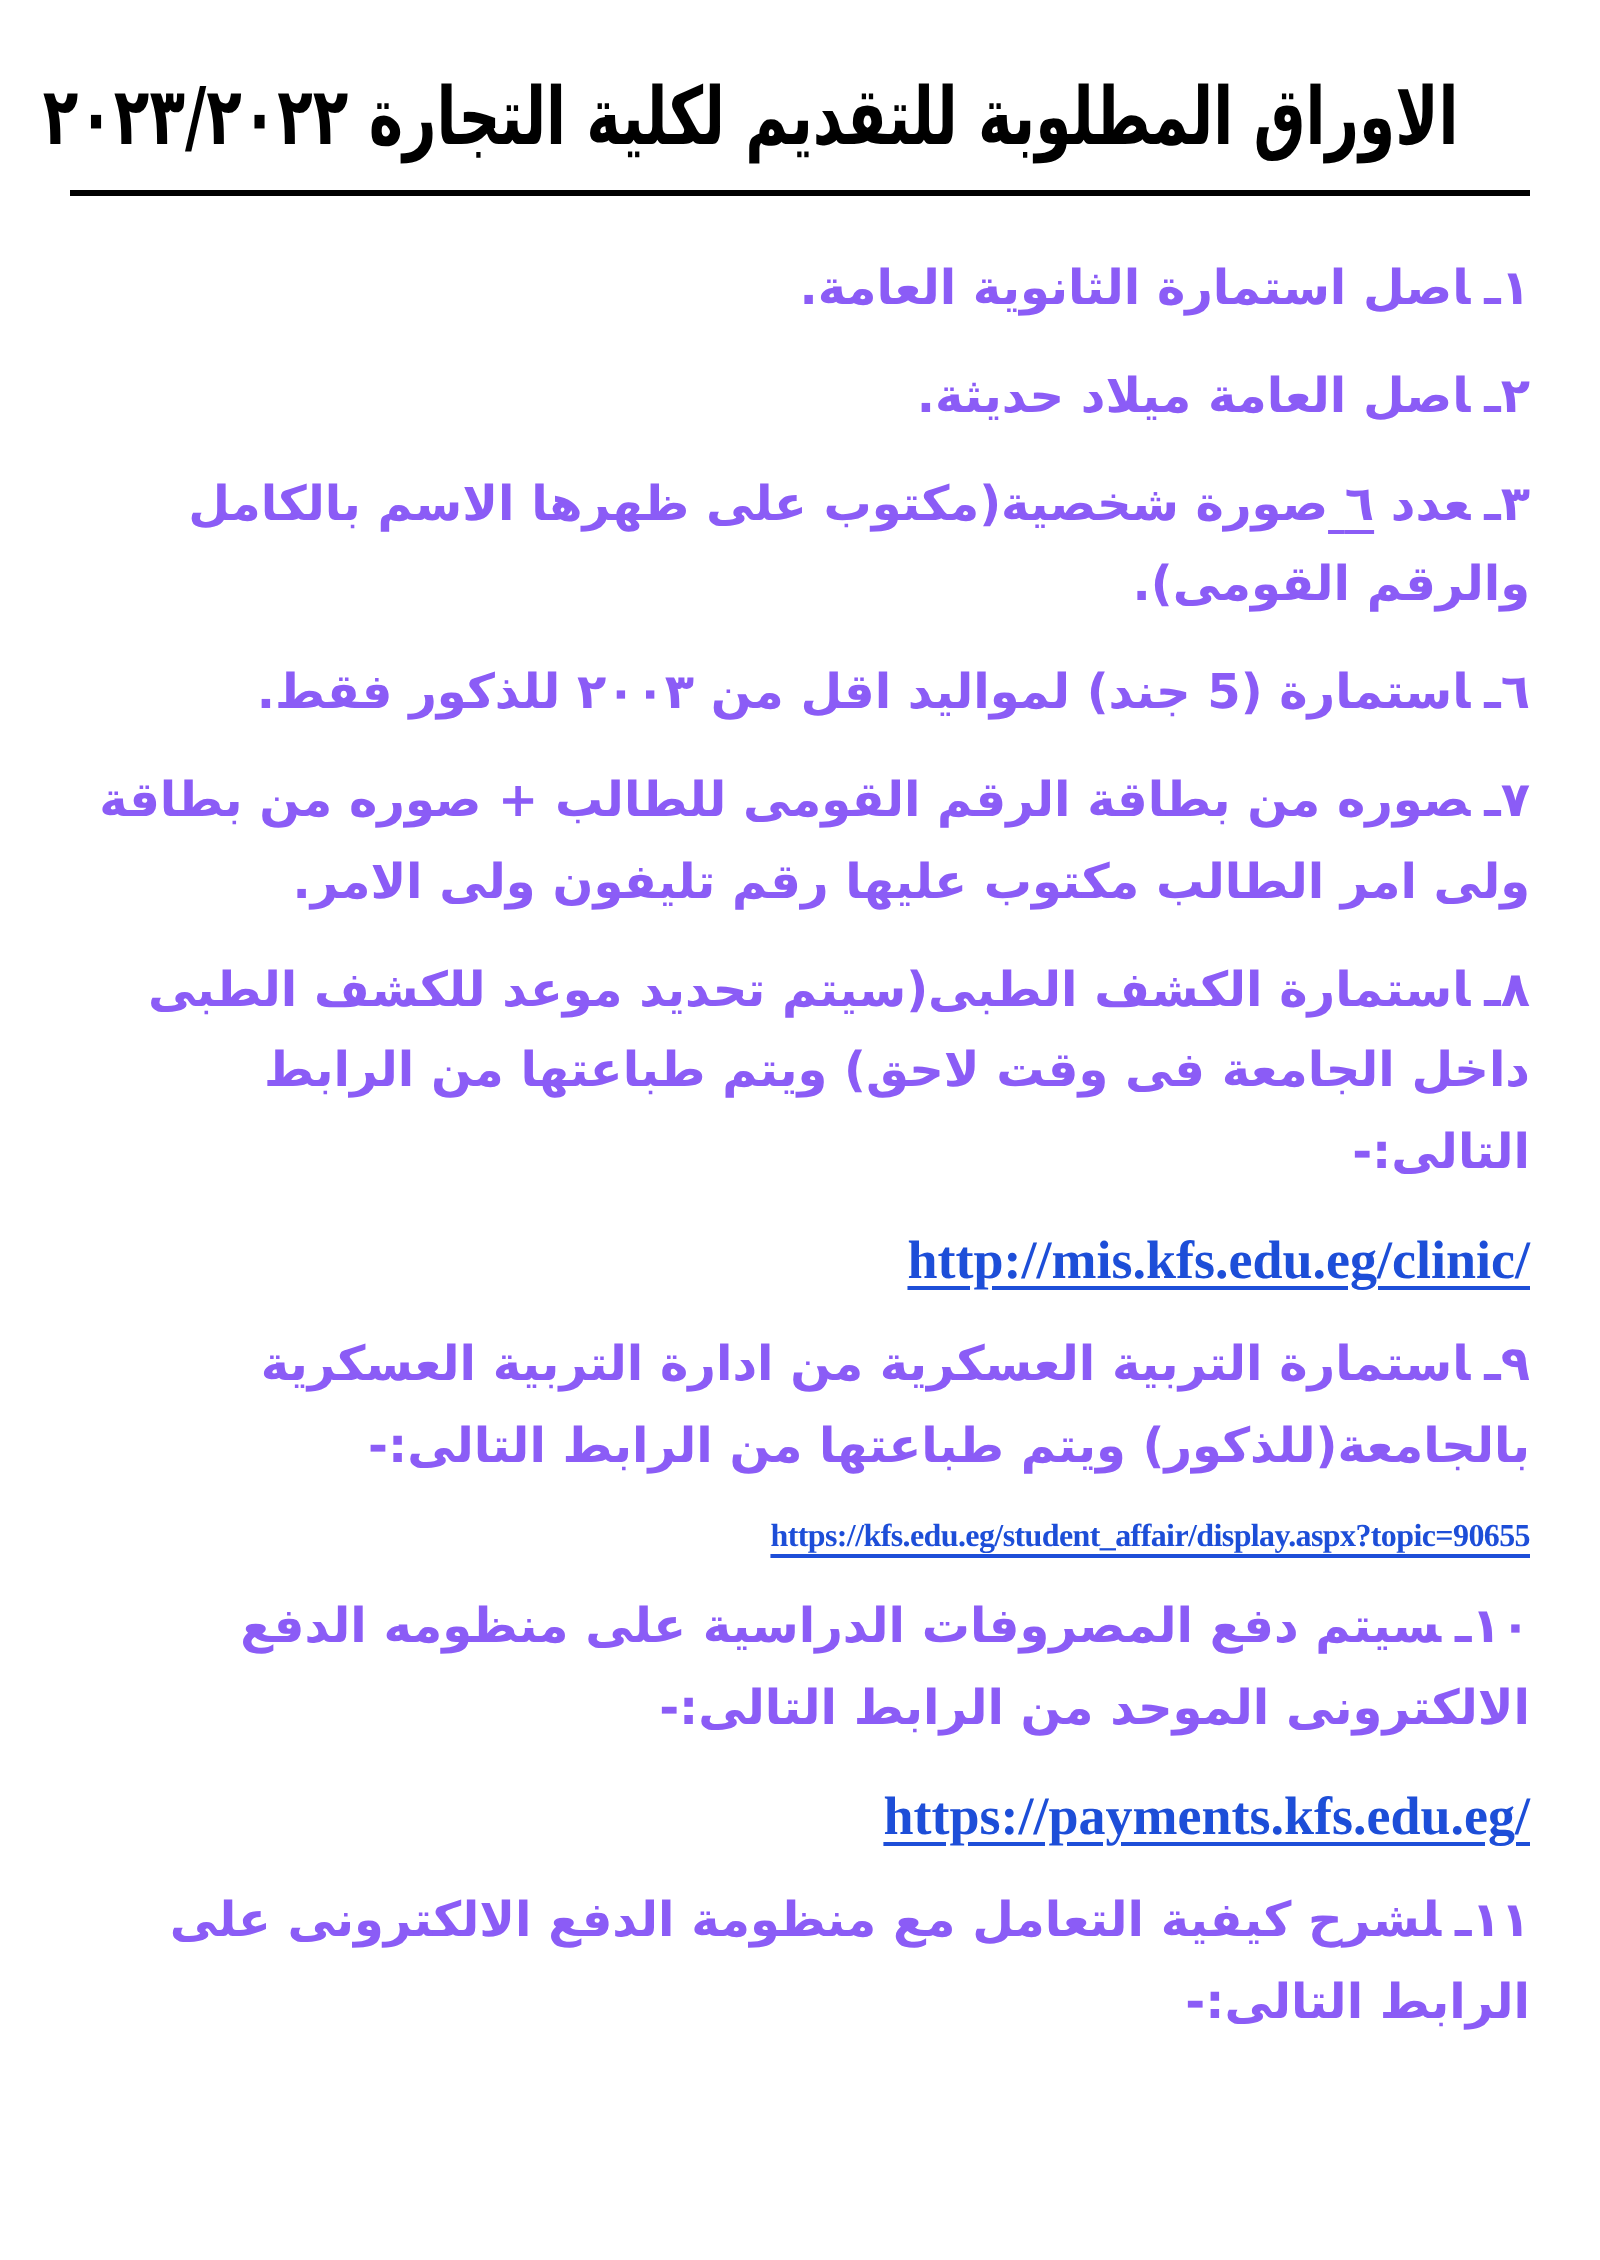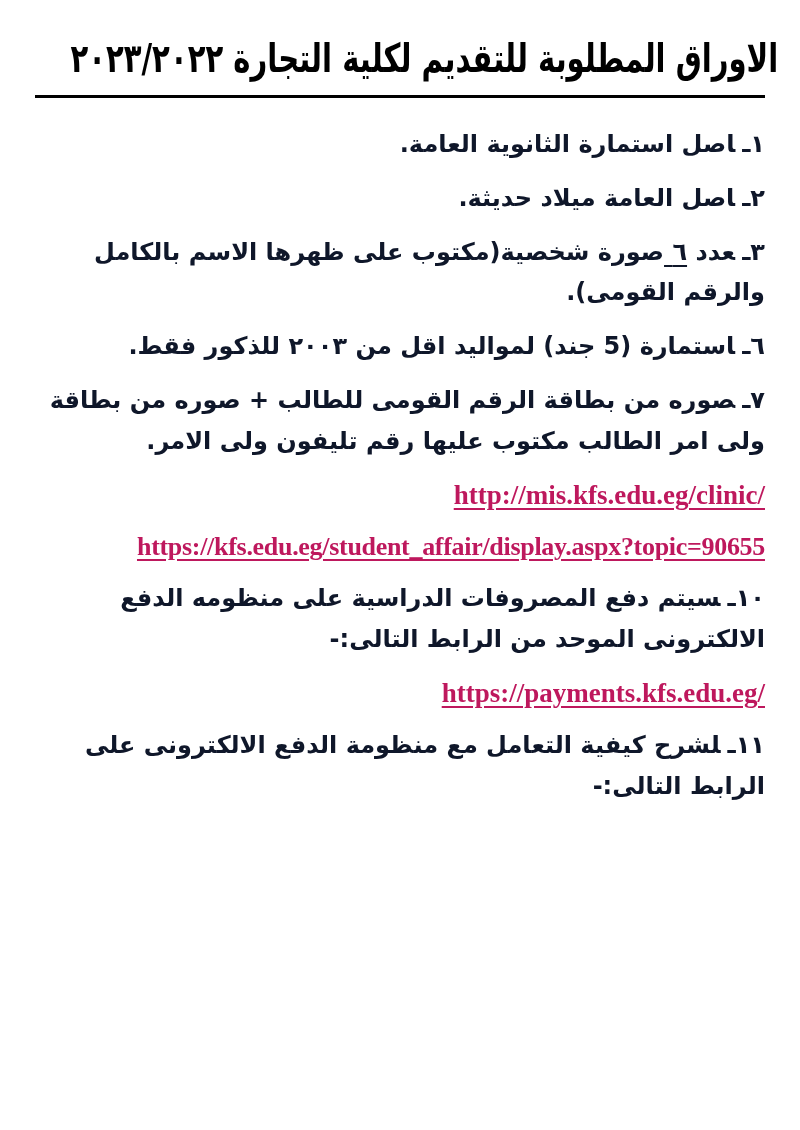--- a/index.html
+++ b/index.html
@@ -9,64 +9,64 @@
     box-sizing:border-box;
     padding:24px 35px 40px 35px;
     background:#ffffff;
     direction:rtl;
     overflow:hidden;
   }
   .title-wrap{
     border-bottom:3px solid #000;
     padding:18px 0 20px 0;
     margin-bottom:26px;
-    text-align:right;
+    text-align:left;
   }
   .title{
     display:inline-block;
     font-family:"DejaVu Sans",sans-serif;
     font-weight:bold;
     font-size:28px;
     color:#000;
     white-space:nowrap;
     transform:scale(1.04,1.42);
     transform-origin:center center;
     letter-spacing:0.5px;
   }
   .item{
     font-family:"DejaVu Sans",sans-serif;
     font-weight:bold;
     font-size:24px;
     line-height:1.7;
-    color:#0f172a;
+    color:#8b5cf6;
     margin:0 0 13px 0;
     text-align:right;
   }
   .num{margin-inline-end:7px;}
   .u{
     text-decoration:underline;
     text-underline-offset:5px;
     text-decoration-thickness:2px;
   }
   .linkline{
     margin:2px 0 12px 0;
     text-align:right;
     line-height:1.5;
   }
   .linkline a{
     font-family:"Liberation Serif","DejaVu Serif",serif;
     font-weight:bold;
-    color:#be185d;
+    color:#1d4ed8;
     text-decoration:underline;
     text-underline-offset:4px;
     text-decoration-thickness:2px;
     unicode-bidi:isolate;
   }
   .link-md a{font-size:27px;}
-  .link-wide a{font-size:26px;letter-spacing:-0.3px;}
+  .link-wide a{font-size:16px;letter-spacing:-0.3px;}
 </style>
 </head>
 <body>
 
 <div class="page">
 
   <div class="title-wrap">
     <span class="title">الاوراق المطلوبة للتقديم لكلية التجارة ٢٠٢٣/٢٠٢٢</span>
   </div>
 
@@ -85,24 +85,30 @@
 
 
   <p class="item">
     <span class="num">٦ـ</span><span>استمارة (5 جند) لمواليد اقل من ٢٠٠٣  للذكور فقط.</span>
   </p>
 
   <p class="item">
     <span class="num">٧ـ</span><span>صوره من بطاقة الرقم القومى للطالب + صوره من بطاقة ولى امر الطالب مكتوب عليها رقم تليفون ولى الامر.</span>
   </p>
 
+  <p class="item">
+    <span class="num">٨ـ</span><span>استمارة الكشف الطبى(سيتم تحديد موعد للكشف الطبى داخل الجامعة فى وقت لاحق) ويتم طباعتها من الرابط التالى:-</span>
+  </p>
   <p class="linkline link-md">
     <a href="#" dir="ltr">http://mis.kfs.edu.eg/clinic/</a>
   </p>
 
+  <p class="item">
+    <span class="num">٩ـ</span><span>استمارة التربية العسكرية من ادارة التربية العسكرية بالجامعة(للذكور) ويتم طباعتها من الرابط التالى:-</span>
+  </p>
   <p class="linkline link-wide">
     <a href="#" dir="ltr">https://kfs.edu.eg/student_affair/display.aspx?topic=90655</a>
   </p>
 
   <p class="item">
     <span class="num">١٠ـ</span><span>سيتم دفع المصروفات الدراسية على منظومه الدفع الالكترونى الموحد من الرابط التالى:-</span>
   </p>
   <p class="linkline link-md">
     <a href="#" dir="ltr">https://payments.kfs.edu.eg/</a>
   </p>

